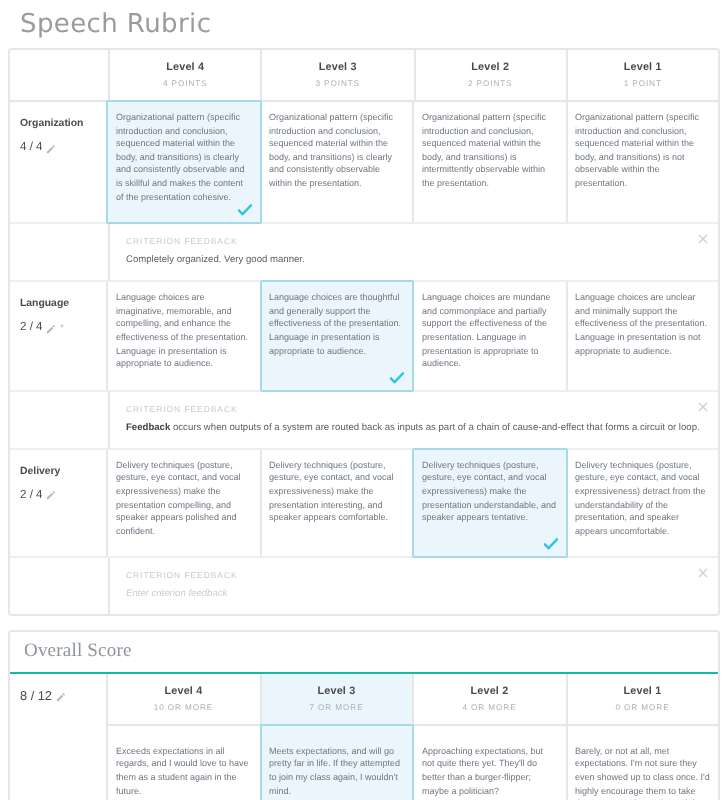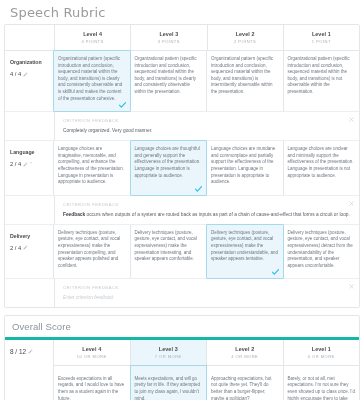--- a/index.html
+++ b/index.html
@@ -93,23 +93,23 @@
   .fb-text b{color:#3d4349;font-weight:bold;}
   .fb-close{
     position:absolute;right:5px;top:5px;width:5px;height:5px;opacity:.45;
   }
   .fb-close svg{display:block;width:5px;height:5px;}
 
   
   .overall-wrap{margin-top:7px;border:1px solid #e4e7ea;border-radius:2px;width:356px;box-sizing:border-box;overflow:hidden;background:#fff;}
   .overall-head{
     padding:5px 7px 5px 7px;
-    border-bottom:3px solid #14b8a6;
+    border-bottom:1px solid #14b8a6;
     font-size:9.5px;color:#8d949b;font-weight:400;letter-spacing:.1px;
-    font-family:Liberation Sans, sans-serif;
+    font-family:Liberation Serif, serif;
   }
   .ov-body{display:flex;}
   .ov-score{
     width:49px;flex:0 0 49px;border-right:1px solid #e4e7ea;
     padding:7px 4px 4px 5px;box-sizing:border-box;
   }
   .ov-score .val{font-size:6.4px;color:#4a4a4a;display:flex;align-items:center;gap:2px;line-height:9px;}
   .ov-right{flex:1 1 0;min-width:0;display:flex;flex-direction:column;}
   .ov-hdr{display:flex;border-bottom:1px solid #e4e7ea;}
   .ov-cells{display:flex;border-bottom:1px solid #eceff1;}

